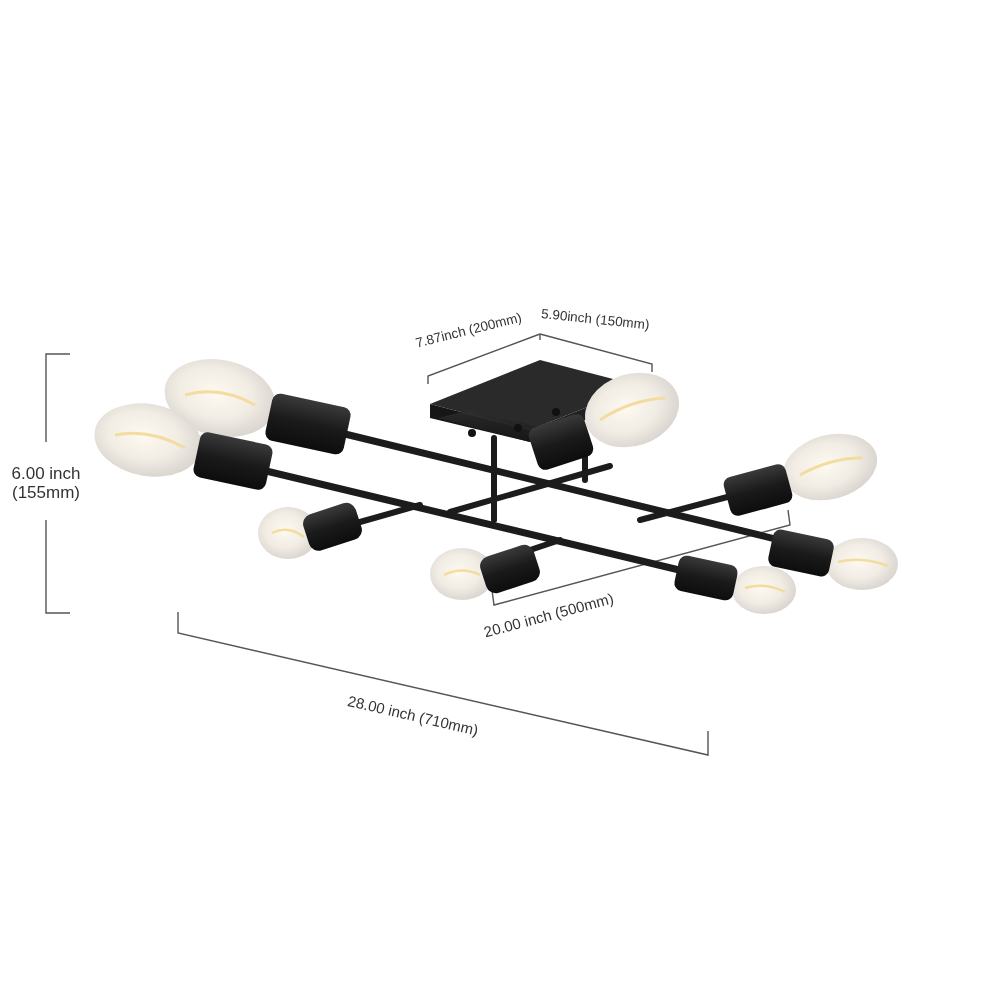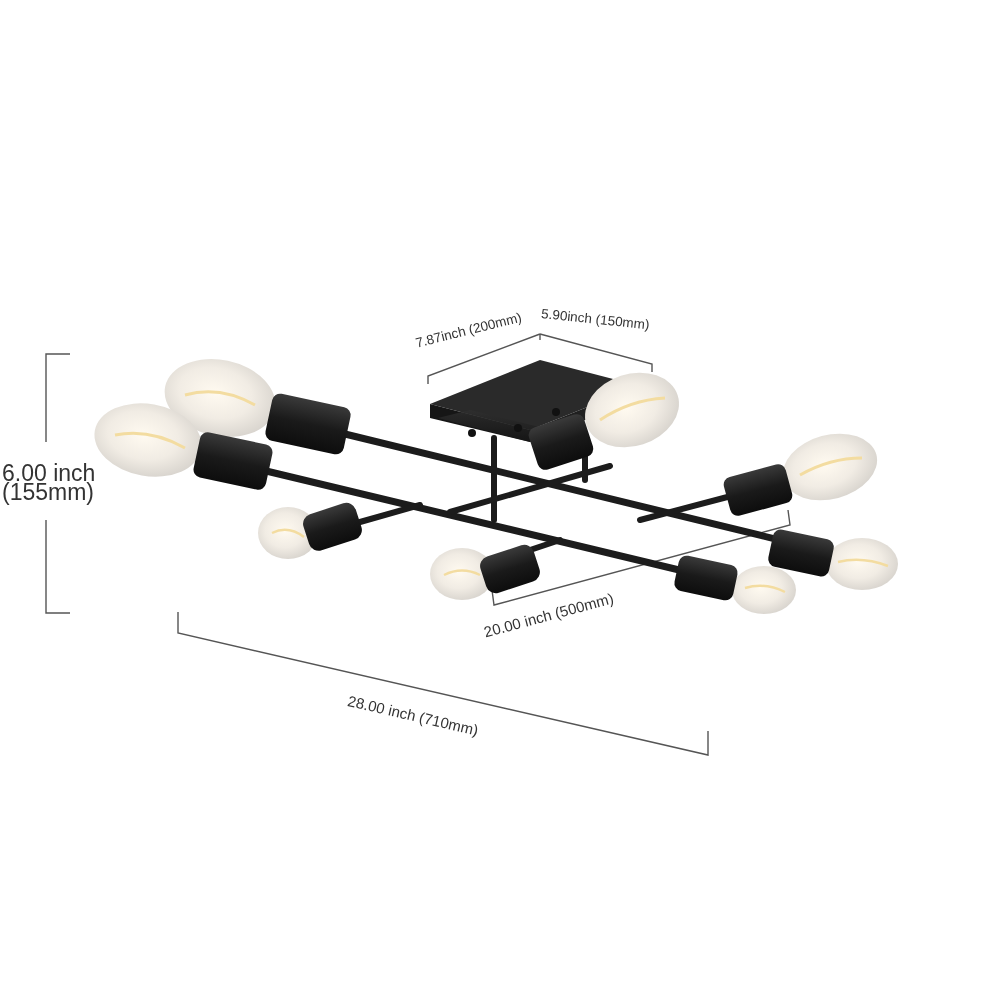--- a/index.html
+++ b/index.html
@@ -1,21 +1,21 @@
 <!DOCTYPE html>
 <html><head>
 <meta charset="utf-8">
 <style>
   html,body{margin:0;padding:0;background:#ffffff;}
   body{width:1000px;height:1000px;position:relative;overflow:hidden;font-family:"Liberation Sans",sans-serif;}
   #stage{position:absolute;left:0;top:0;width:1000px;height:1000px;}
   .lbl{position:absolute;color:#333;font-family:"Liberation Sans",sans-serif;white-space:nowrap;}
   .lbl-top{font-size:13.5px;}
   .lbl-mid{font-size:15px;}
-  .lbl-h{font-size:23px;line-height:19px;text-align:center;}
+  .lbl-h{font-size:17px;line-height:19px;text-align:center;}
 </style>
 </head>
 <body>
 
 <div id="stage">
 
   <svg width="1000" height="1000" viewBox="0 0 1000 1000" style="position:absolute;left:0;top:0">
     <defs>
       <radialGradient id="bulbGrad" cx="45%" cy="45%" r="60%">
         <stop offset="0%" stop-color="#fffaf0"></stop>

